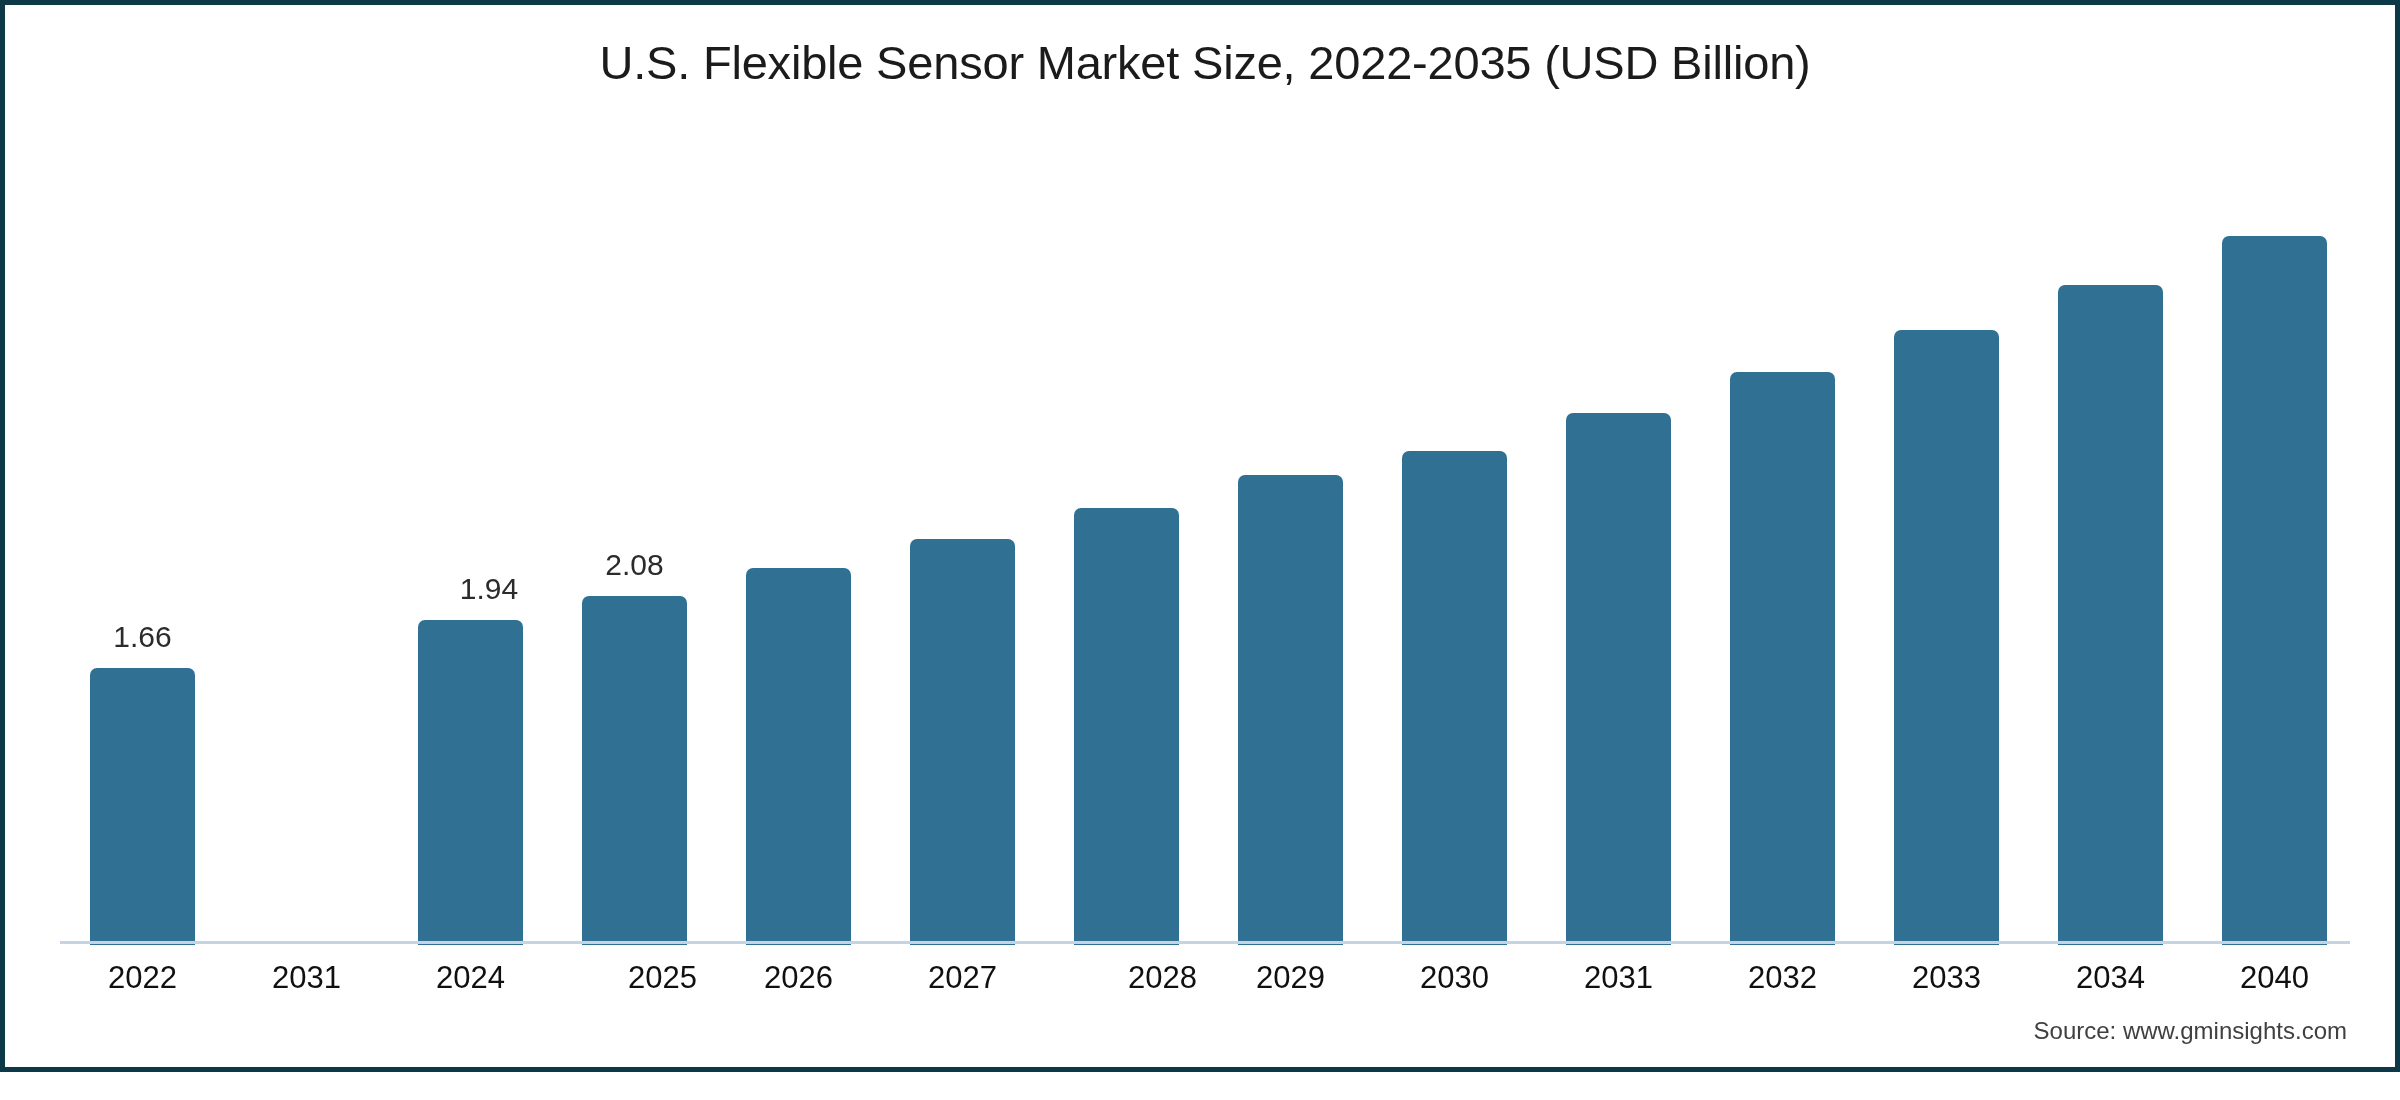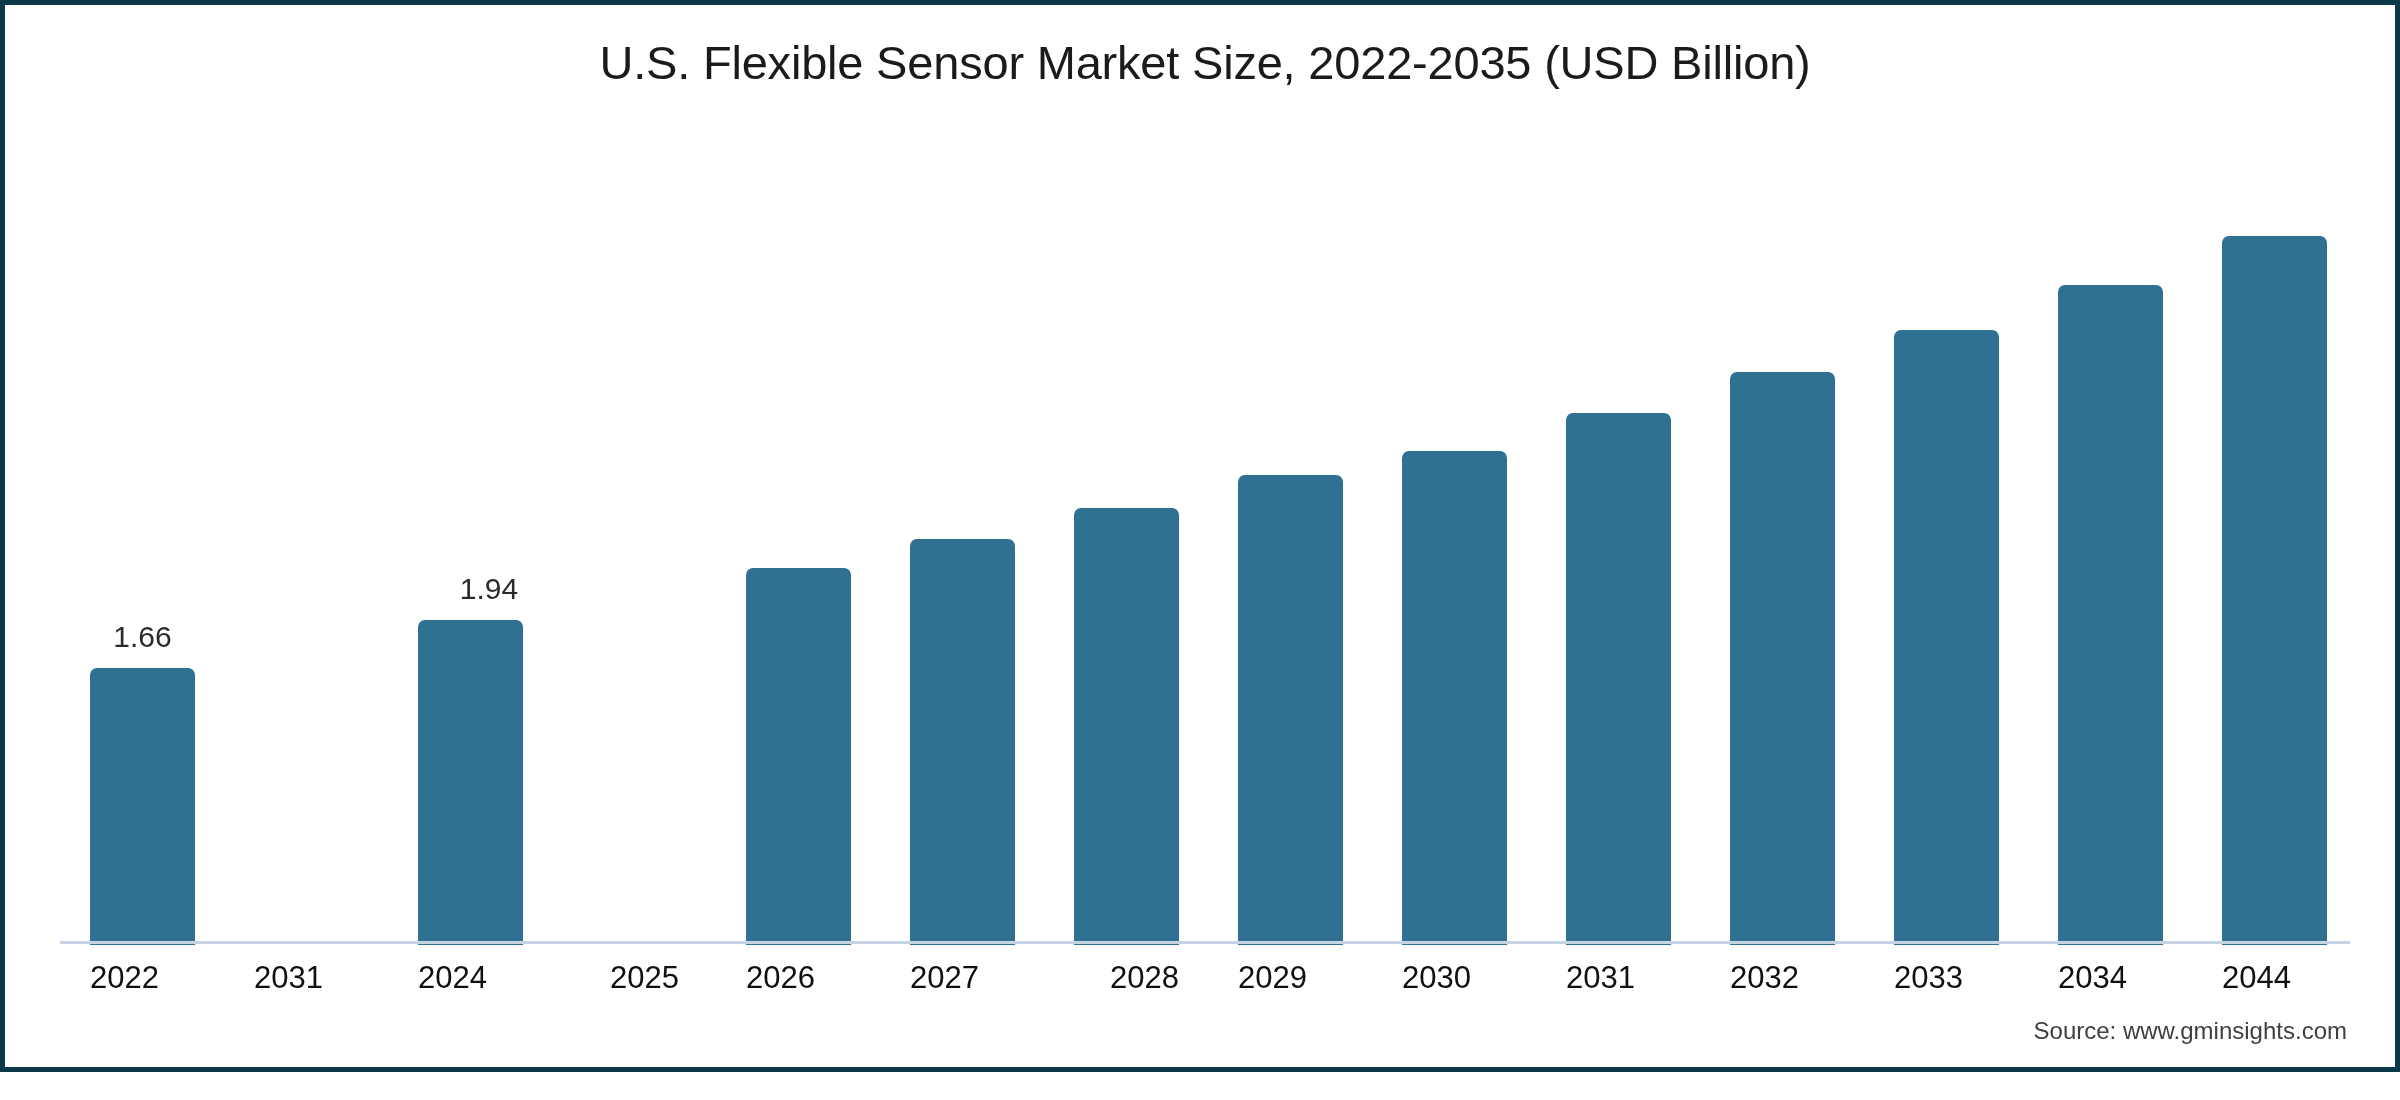--- a/index.html
+++ b/index.html
@@ -88,21 +88,21 @@
     left: 55px;
     top: 955px;
     width: 2285px;
     height: 50px;
   }
 
   .x-tick {
     position: absolute;
     top: 0;
     width: 105px;
-    text-align: left;
+    text-align: center;
     font-size: 31px;
     color: #101010;
     font-family: "Liberation Sans", sans-serif;
     white-space: nowrap;
   }
 
   
   #source-note {
     position: absolute;
     right: 48px;
@@ -121,20 +121,24 @@
   <div id="chart-title">U.S. Flexible Sensor Market Size, 2022-2035 (USD Billion)</div>
 
   <div id="plot-area">
       <div class="bar-slot" style="left: 30px; height: 277px;">
         <div class="bar" style="height: 277px; background: rgb(47, 112, 147);"></div>
         <div class="bar-value" style="bottom: 291px;">1.66</div>
       </div>
       <div class="bar-slot" style="left: 358px; height: 325px; padding-left: 37px;">
         <div class="bar" style="height: 325px; background: rgb(47, 112, 147);"></div>
         <div class="bar-value" style="bottom: 339px;">1.94</div>
+      </div>
+      <div class="bar-slot" style="left: 522px; height: 349px;">
+        <div class="bar" style="height: 349px; background: rgb(47, 112, 147);"></div>
+        <div class="bar-value" style="bottom: 363px;">2.08</div>
       </div>
       <div class="bar-slot" style="left: 686px; height: 377px;">
         <div class="bar" style="height: 377px; background: rgb(47, 112, 147);"></div>
       </div>
       <div class="bar-slot" style="left: 850px; height: 406px;">
         <div class="bar" style="height: 406px; background: rgb(47, 112, 147);"></div>
       </div>
       <div class="bar-slot" style="left: 1014px; height: 437px;">
         <div class="bar" style="height: 437px; background: rgb(47, 112, 147);"></div>
       </div>
@@ -170,18 +174,18 @@
       <div class="x-tick" style="left: 550px;">2025</div>
       <div class="x-tick" style="left: 686px;">2026</div>
       <div class="x-tick" style="left: 850px;">2027</div>
       <div class="x-tick" style="left: 1050px;">2028</div>
       <div class="x-tick" style="left: 1178px;">2029</div>
       <div class="x-tick" style="left: 1342px;">2030</div>
       <div class="x-tick" style="left: 1506px;">2031</div>
       <div class="x-tick" style="left: 1670px;">2032</div>
       <div class="x-tick" style="left: 1834px;">2033</div>
       <div class="x-tick" style="left: 1998px;">2034</div>
-      <div class="x-tick" style="left: 2162px;">2044</div>
+      <div class="x-tick" style="left: 2162px;">2040</div>
     </div>
 
   <div id="source-note">Source: www.gminsights.com</div>
 
 </div>
 
 </body></html>

